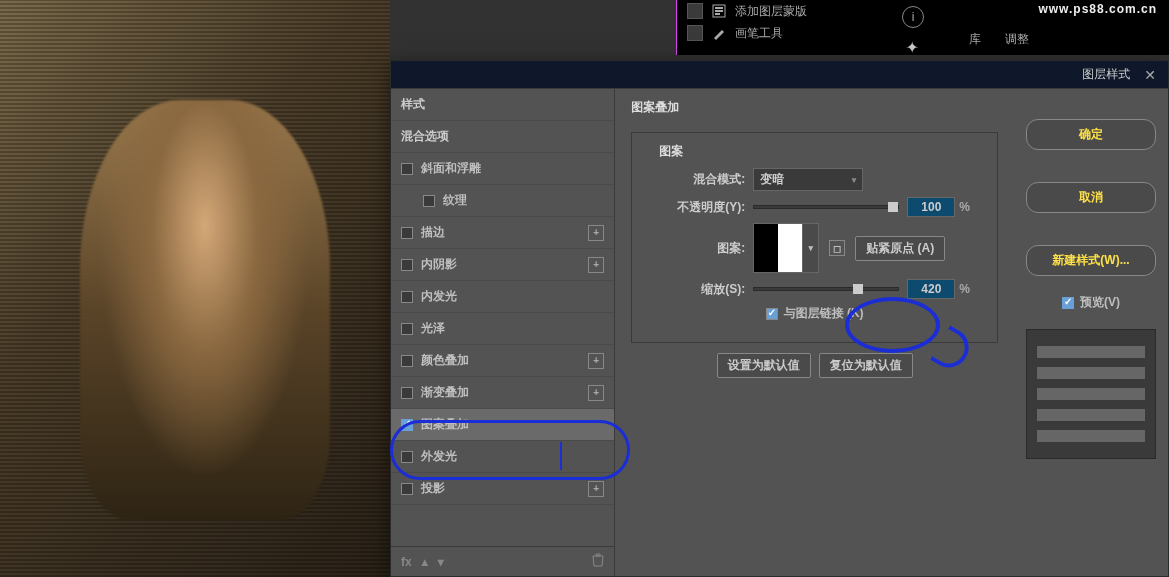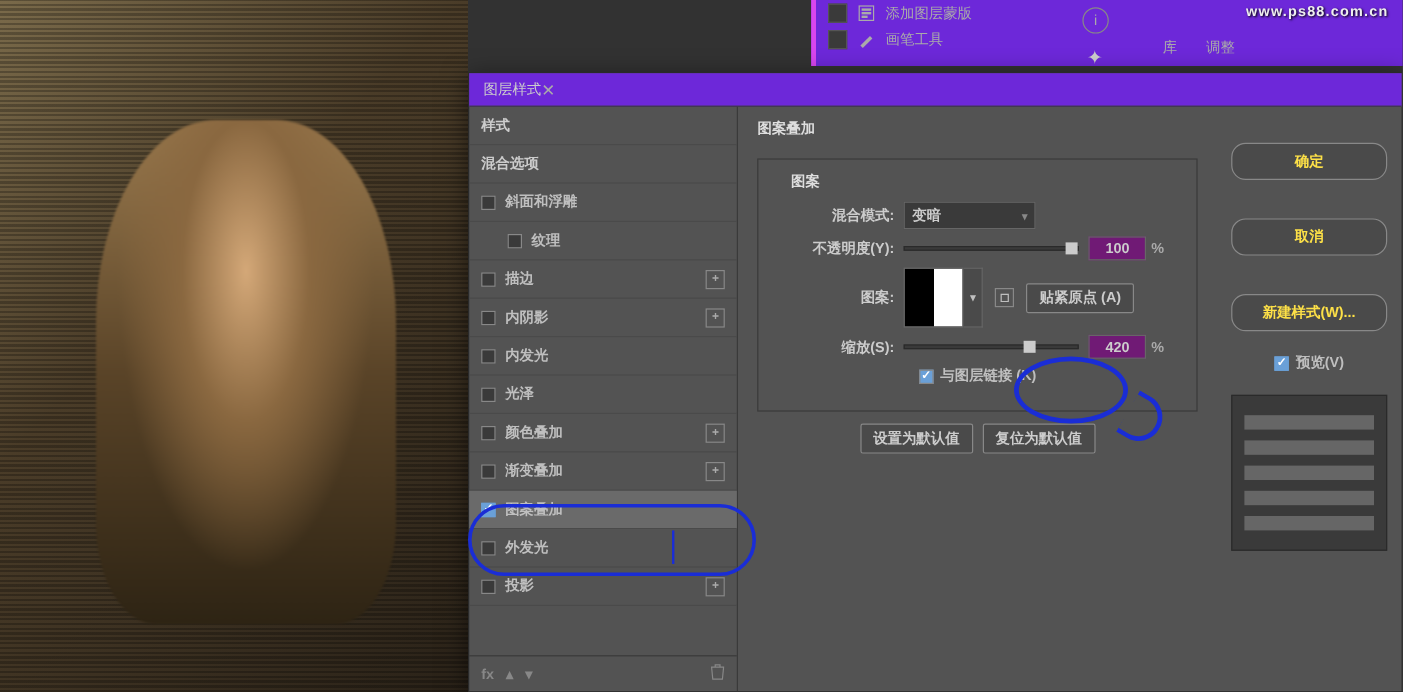--- a/index.html
+++ b/index.html
@@ -1,29 +1,29 @@
 <!DOCTYPE html>
 <html><head>
 <meta charset="utf-8">
 <style>
   * { margin: 0; padding: 0; box-sizing: border-box; font-family: "Microsoft YaHei", sans-serif; }
   body { background: #323232; color: #bfbfbf; font-size: 12px; width: 1169px; height: 577px; overflow: hidden; position: relative; }
   .canvas-area { position: absolute; left: 0; top: 0; width: 390px; height: 577px; background: linear-gradient(to bottom, #6b6050 0%, #3a3220 100%); }
   .canvas-img { width: 100%; height: 100%; background: repeating-linear-gradient(0deg, rgba(0,0,0,0.25) 0, rgba(0,0,0,0.25) 2px, transparent 2px, transparent 4px), linear-gradient(135deg, #7a6a4a 0%, #4a3c28 40%, #2a2218 100%); position: relative; }
   .figure { position: absolute; left: 80px; top: 100px; width: 250px; height: 420px; background: radial-gradient(ellipse at 50% 30%, #d4a878 0%, #8a6840 30%, transparent 60%), linear-gradient(180deg, #9a7a4e 0%, #5a4428 50%, #2e2414 100%); filter: blur(1px); border-radius: 40% 40% 20% 20%; }
-  .top-tools { position: absolute; left: 676px; top: 0; width: 493px; height: 55px; background: #6d28d9; border-left: 4px solid #d946ef; }
+  .top-tools { position: absolute; left: 676px; top: 0; width: 493px; height: 55px; background: #000000; border-left: 1px solid #d946ef; }
   .tool-row { display: flex; align-items: center; height: 22px; padding-left: 10px; color: #aaa; }
   .tool-row .box { width: 16px; height: 16px; background: #3a3a3a; border: 1px solid #555; margin-right: 8px; }
   .tool-row .icon-b { width: 16px; height: 16px; margin-right: 8px; display: flex; align-items: center; justify-content: center; }
   .info-icon { position: absolute; right: 245px; top: 6px; width: 22px; height: 22px; border: 1px solid #888; border-radius: 50%; display: flex; align-items: center; justify-content: center; color: #aaa; }
   .watermark { position: absolute; right: 12px; top: 2px; font-size: 12px; font-weight: bold; color: #eee; letter-spacing: 1px; text-shadow: 1px 1px 2px #000; }
   .panel-tabs { position: absolute; right: 0; top: 28px; width: 220px; display: flex; gap: 4px; padding-left: 10px; }
   .panel-tabs .tab { padding: 3px 10px; color: #aaa; }
   .dialog { position: absolute; left: 390px; top: 60px; width: 779px; height: 517px; background: #535353; border: 1px solid #2a2a2a; box-shadow: 0 4px 20px rgba(0,0,0,0.5); }
-  .dlg-title { height: 28px; padding: 6px 12px; background: #6d28d9; border-bottom: 1px solid #3a3a3a; display: flex; justify-content: flex-start; align-items: center; color: #ccc; }
+  .dlg-title { height: 28px; padding: 6px 12px; background: #0f172a; border-bottom: 1px solid #3a3a3a; display: flex; justify-content: flex-end; align-items: center; color: #ccc; gap: 14px; }
   .close-x { color: #aaa; font-size: 14px; cursor: pointer; }
   .dlg-body { display: flex; height: calc(100% - 28px); font-weight: bold; }
   .style-list { width: 225px; border-right: 1px solid #3a3a3a; display: flex; flex-direction: column; position: relative; }
   .style-header, .style-row { padding: 7px 10px; border-bottom: 1px solid #4a4a4a; display: flex; align-items: center; }
   .style-header { color: #ccc; }
   .sub { padding-left: 32px; }
   .style-row .chk { width: 12px; height: 12px; border: 1px solid #888; margin-right: 8px; background: #3a3a3a; flex-shrink: 0; }
   .style-row.checked .chk { background: #6aa0d8; border-color: #6aa0d8; position: relative; }
   .style-row.checked .chk::after { content: "✓"; color: #fff; font-size: 10px; position: absolute; left: 1px; top: -2px; }
   .style-row.active { background: #6a6a6a; }
@@ -33,21 +33,21 @@
   .center-panel { width: 400px; padding: 10px 16px; position: relative; }
   .section-title { color: #ddd; margin-bottom: 6px; }
   .group-box { border: 1px solid #3a3a3a; padding: 10px 27px 14px; margin-top: 16px; }
   .group-label { color: #ddd; margin-bottom: 8px; }
   .form-row { display: flex; align-items: center; margin: 6px 0; }
   .form-row .lbl { width: 86px; text-align: right; margin-right: 8px; color: #ccc; }
   .select { background: #3a3a3a; border: 1px solid #666; color: #ccc; padding: 2px 6px; width: 110px; display: flex; justify-content: space-between; align-items: center; }
   .chev { font-size: 9px; color: #888; }
   .slider-track { flex: 1; height: 4px; background: #3a3a3a; position: relative; margin-right: 8px; border: 1px solid #2a2a2a; }
   .slider-thumb { position: absolute; top: -4px; width: 10px; height: 10px; background: #ccc; transform: translateX(-50%); }
-  .num-input { width: 48px; background: #701a75; border: 1px solid #666; color: #ccc; padding: 2px 4px; text-align: center; }
+  .num-input { width: 48px; background: #0c4a6e; border: 1px solid #666; color: #ccc; padding: 2px 4px; text-align: center; }
   .unit { margin-left: 4px; color: #aaa; }
   .pattern-swatch { width: 50px; height: 50px; border: 1px solid #666; background: linear-gradient(to right, #000 0%, #000 50%, #fff 50%, #fff 100%); }
   .swatch-chev { width: 16px; height: 50px; border: 1px solid #666; border-left: none; display: flex; align-items: center; justify-content: center; font-size: 9px; background: #4a4a4a; }
   .snap-icon { width: 16px; height: 16px; border: 1px solid #888; margin: 0 10px; display: flex; align-items: center; justify-content: center; font-size: 10px; }
   .btn { background: #4a4a4a; border: 1px solid #888; color: #ccc; padding: 3px 10px; border-radius: 2px; }
   .chk-inline { display: flex; align-items: center; }
   .chk-inline .chk { width: 12px; height: 12px; border: 1px solid #888; margin-right: 6px; background: #6aa0d8; position: relative; }
   .chk-inline .chk::after { content: "✓"; color: #fff; font-size: 10px; position: absolute; left: 1px; top: -2px; }
   .btn-row { display: flex; gap: 8px; justify-content: center; margin-top: 10px; }
   .right-col { flex: 1; padding: 10px 12px; display: flex; flex-direction: column; gap: 12px; }

